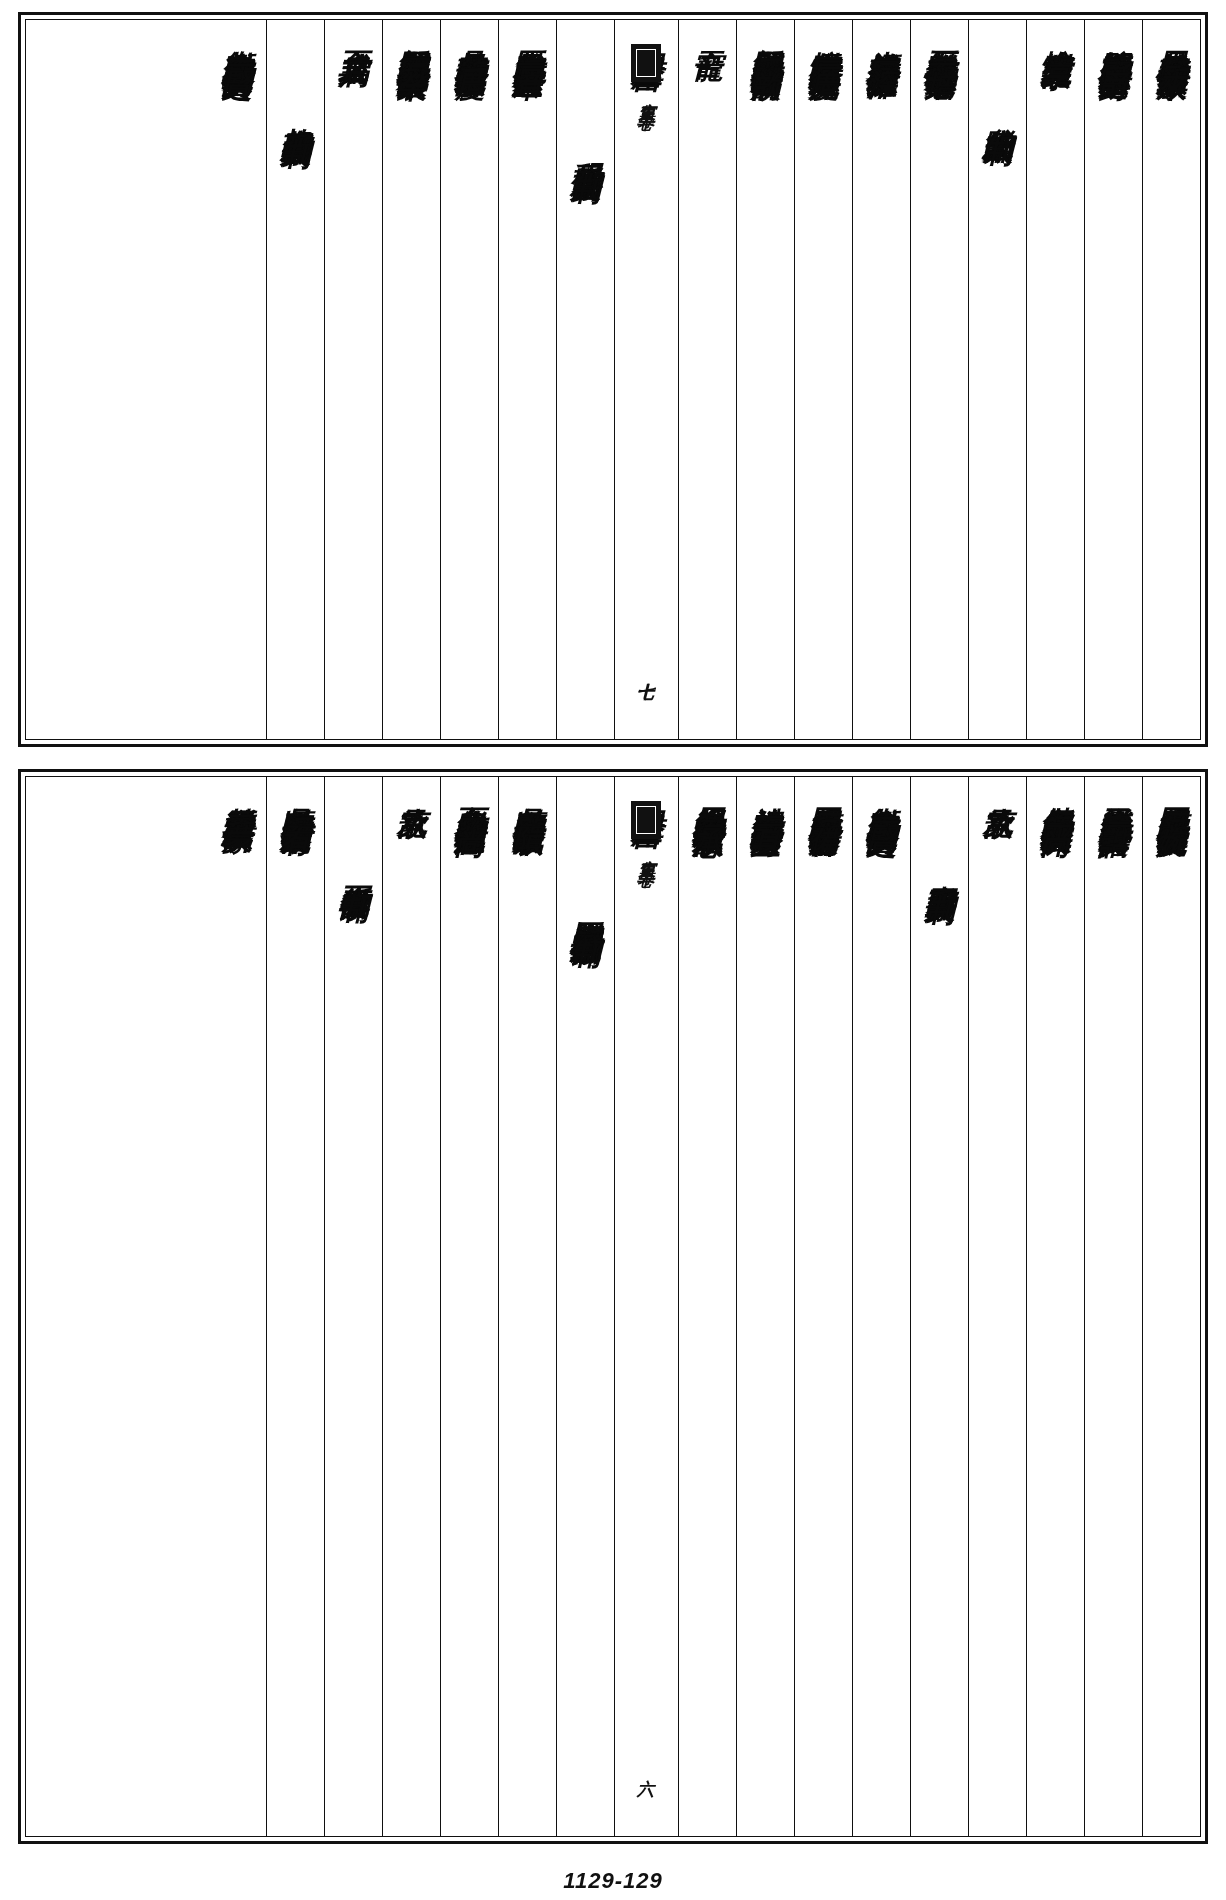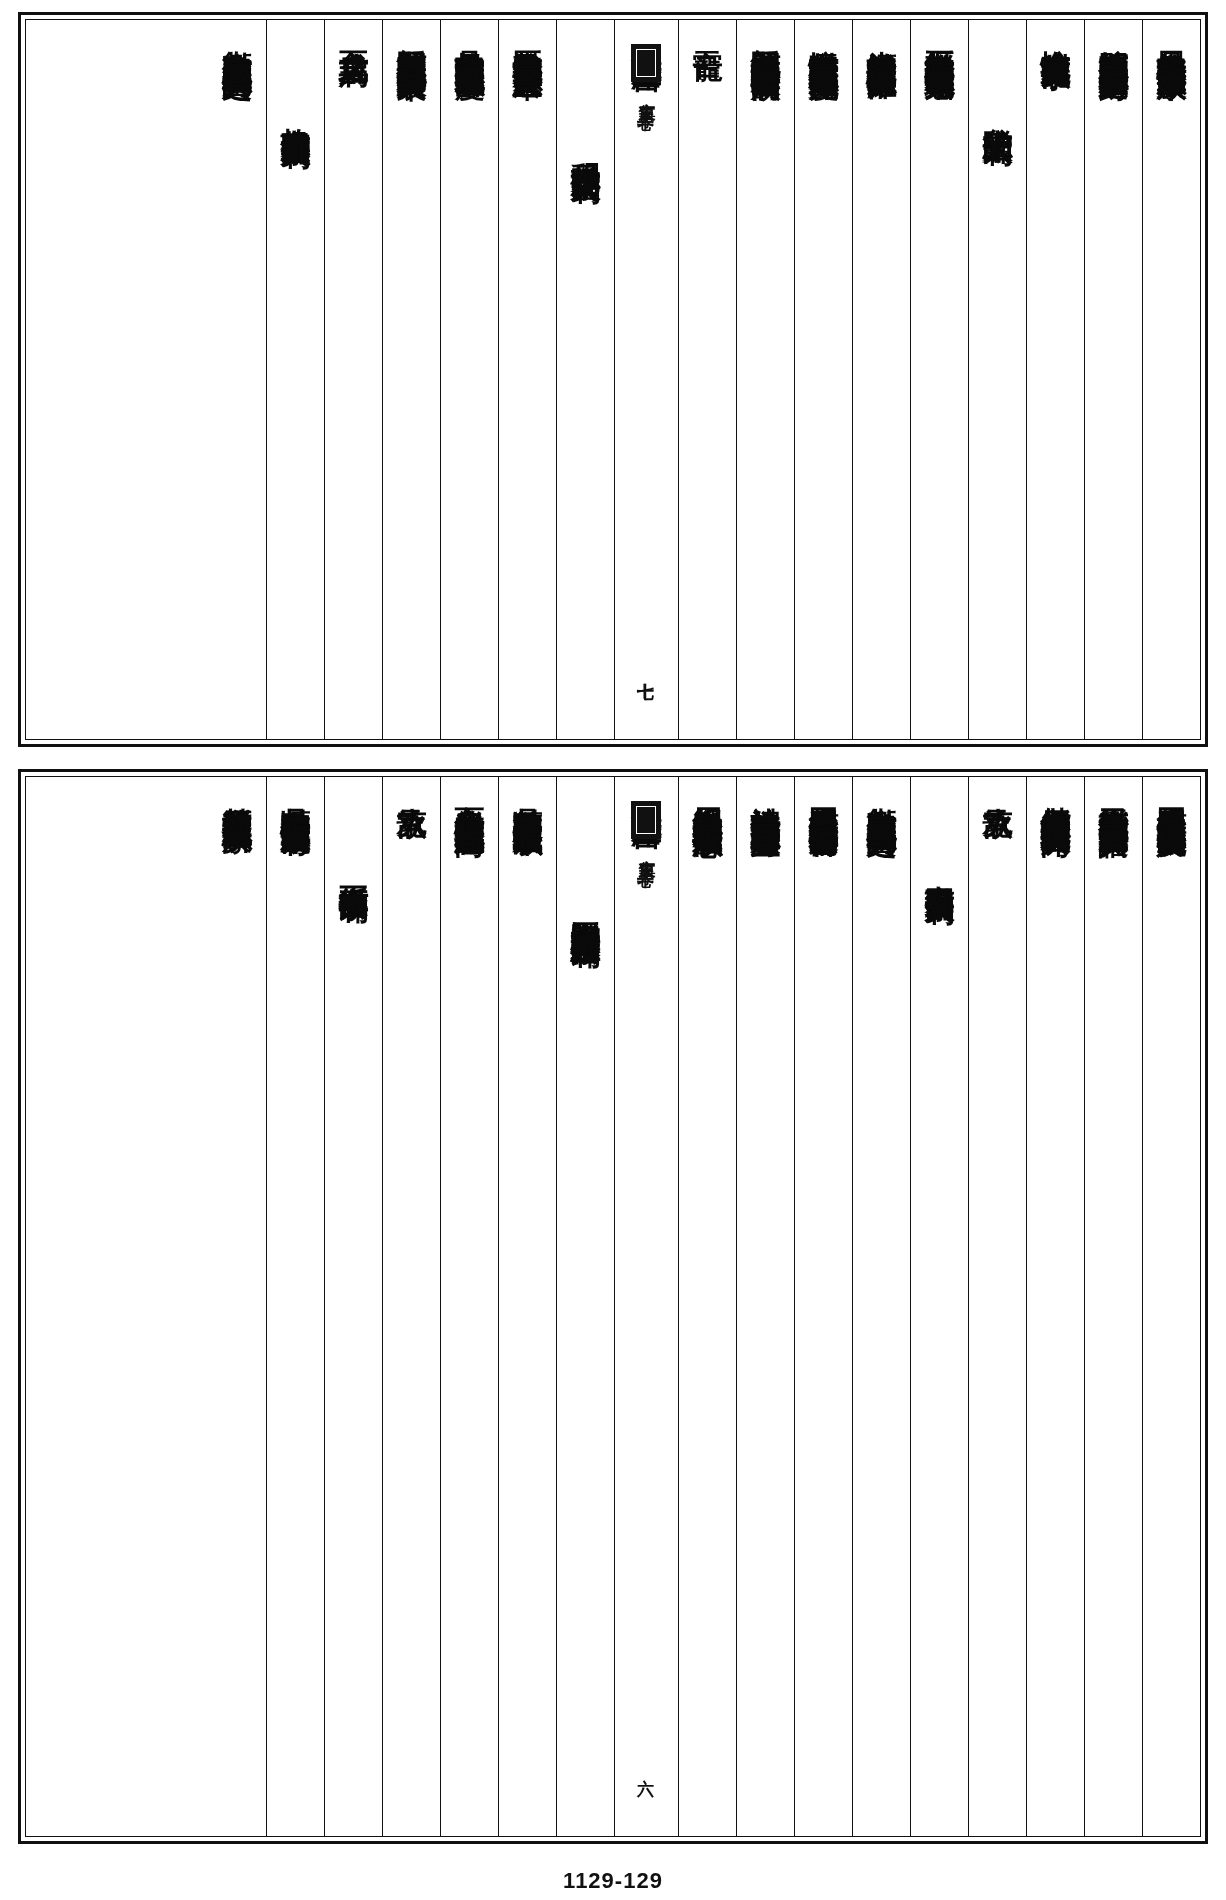--- a/index.html
+++ b/index.html
@@ -13,20 +13,21 @@
     font-family: "DejaVu Serif", serif;
     position: relative;
     overflow: hidden;
   }
   .page {
     width: 1226px;
     height: 1900px;
     position: relative;
     box-sizing: border-box;
     padding: 8px 14px 0 14px;
+    font-style: italic;
   }
   
   .block {
     position: relative;
     border: 3px solid #111;
     box-sizing: border-box;
     margin: 0 auto;
     background: #fff;
   }
   .block-inner {

